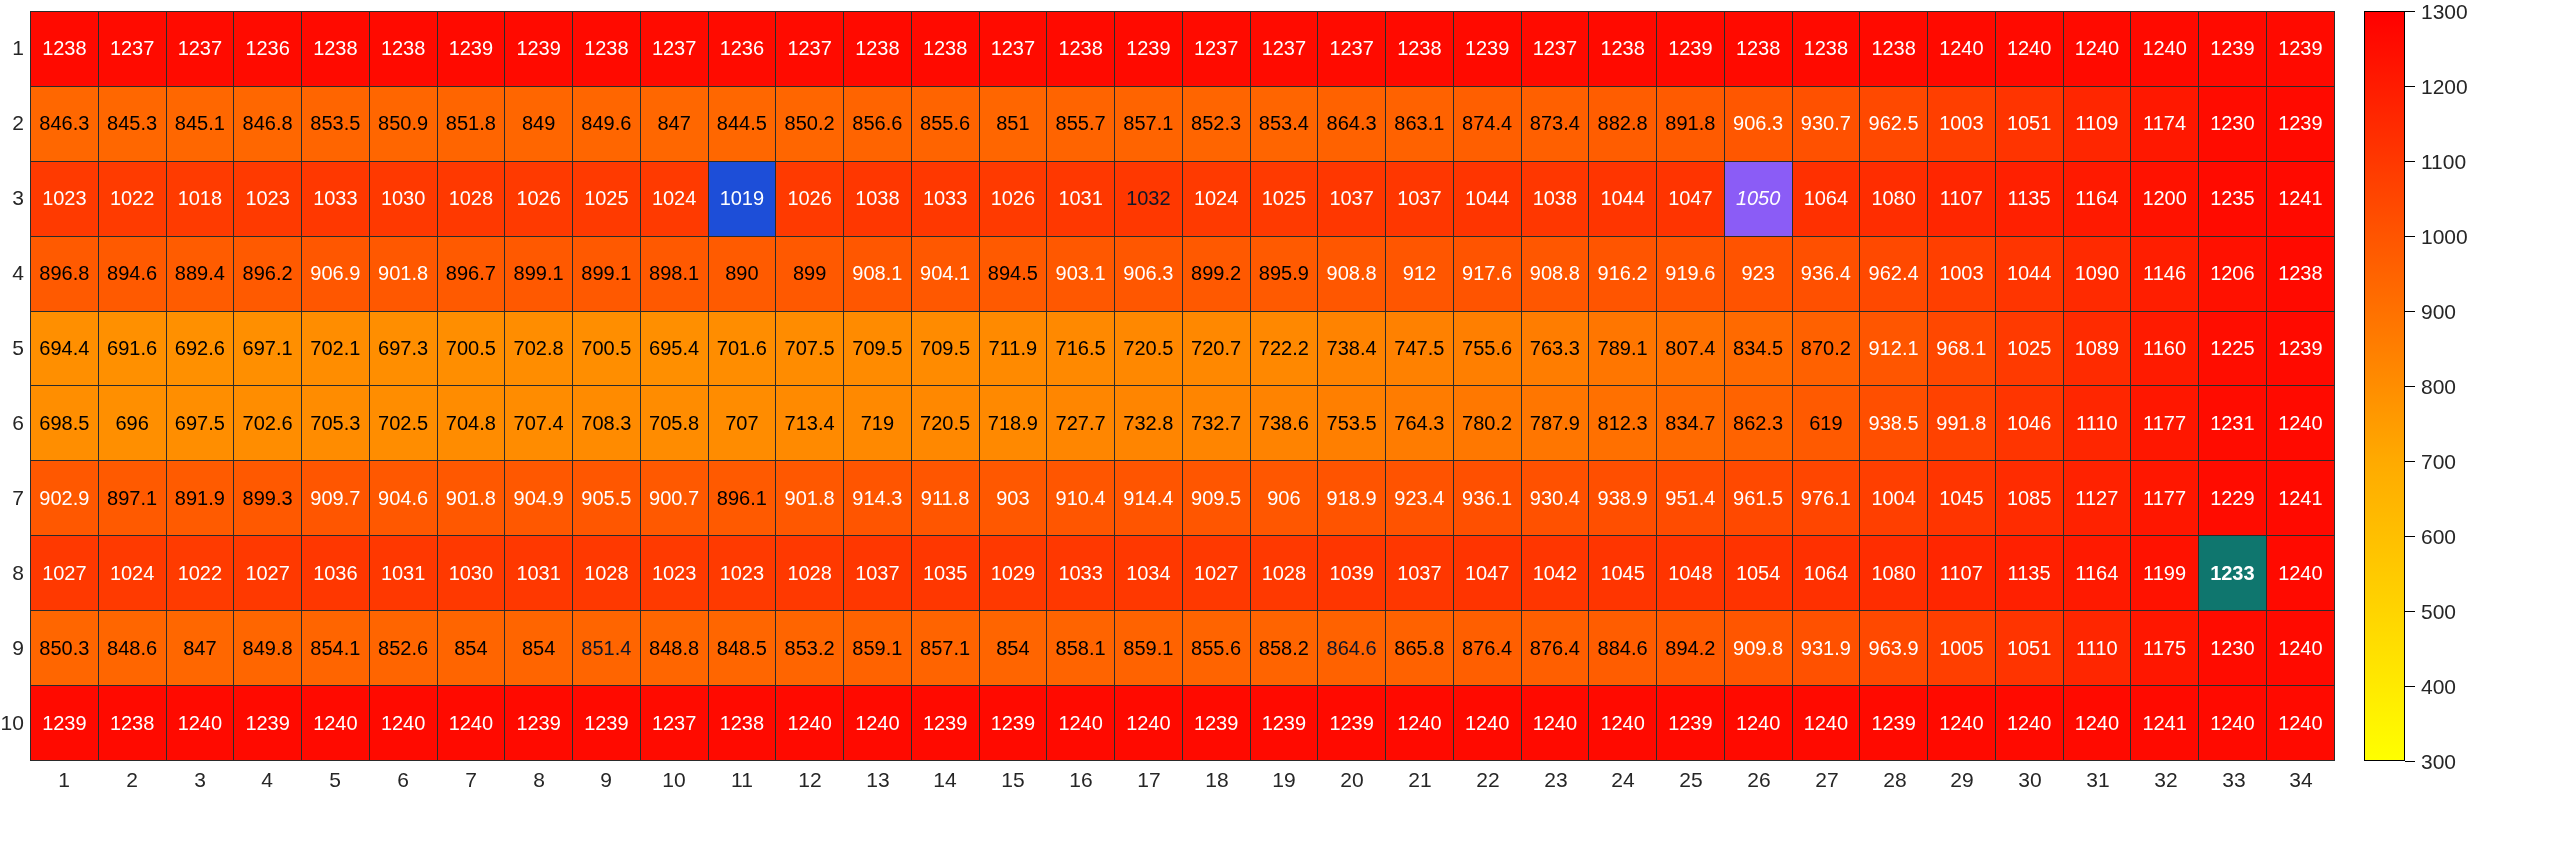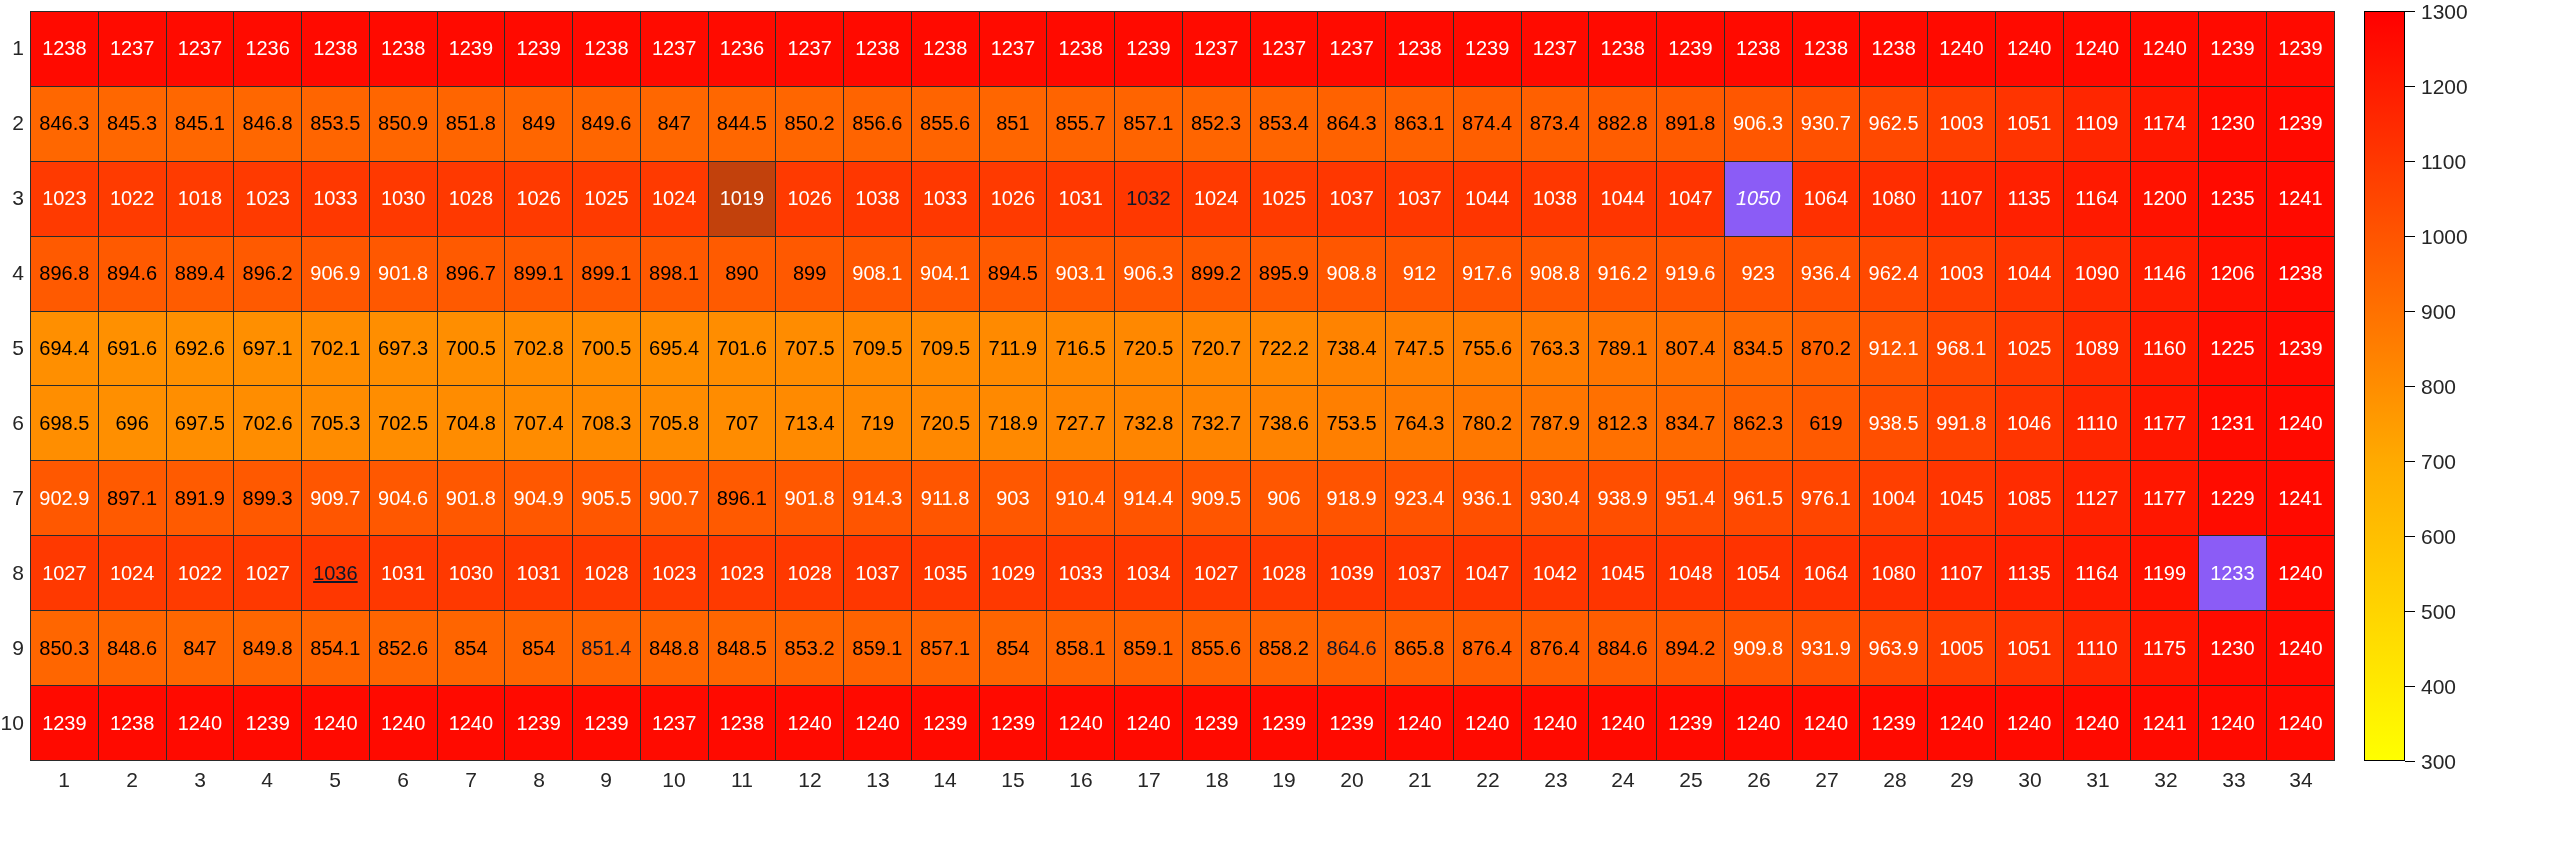--- a/index.html
+++ b/index.html
@@ -218,21 +218,21 @@
             <td style="background: rgb(255, 58, 0); color: rgb(255, 255, 255);">1023</td>
             <td style="background: rgb(255, 59, 0); color: rgb(255, 255, 255);">1022</td>
             <td style="background: rgb(255, 59, 0); color: rgb(255, 255, 255);">1018</td>
             <td style="background: rgb(255, 58, 0); color: rgb(255, 255, 255);">1023</td>
             <td style="background: rgb(255, 56, 0); color: rgb(255, 255, 255);">1033</td>
             <td style="background: rgb(255, 57, 0); color: rgb(255, 255, 255);">1030</td>
             <td style="background: rgb(255, 57, 0); color: rgb(255, 255, 255);">1028</td>
             <td style="background: rgb(255, 58, 0); color: rgb(255, 255, 255);">1026</td>
             <td style="background: rgb(255, 58, 0); color: rgb(255, 255, 255);">1025</td>
             <td style="background: rgb(255, 58, 0); color: rgb(255, 255, 255);">1024</td>
-            <td style="background: #c2410c; color: rgb(255, 255, 255);">1019</td>
+            <td style="background: #1d4ed8; color: rgb(255, 255, 255);">1019</td>
             <td style="background: rgb(255, 58, 0); color: rgb(255, 255, 255);">1026</td>
             <td style="background: rgb(255, 55, 0); color: rgb(255, 255, 255);">1038</td>
             <td style="background: rgb(255, 56, 0); color: rgb(255, 255, 255);">1033</td>
             <td style="background: rgb(255, 58, 0); color: rgb(255, 255, 255);">1026</td>
             <td style="background: rgb(255, 56, 0); color: rgb(255, 255, 255);">1031</td>
             <td style="background: rgb(255, 56, 0); color: #0f172a;">1032</td>
             <td style="background: rgb(255, 58, 0); color: rgb(255, 255, 255);">1024</td>
             <td style="background: rgb(255, 58, 0); color: rgb(255, 255, 255);">1025</td>
             <td style="background: rgb(255, 55, 0); color: rgb(255, 255, 255);">1037</td>
             <td style="background: rgb(255, 55, 0); color: rgb(255, 255, 255);">1037</td>
@@ -392,21 +392,21 @@
             <td style="background: rgb(255, 34, 0); color: rgb(255, 255, 255);">1127</td>
             <td style="background: rgb(255, 23, 0); color: rgb(255, 255, 255);">1177</td>
             <td style="background: rgb(255, 12, 0); color: rgb(255, 255, 255);">1229</td>
             <td style="background: rgb(255, 10, 0); color: rgb(255, 255, 255);">1241</td>
           </tr>
           <tr>
             <td style="background: rgb(255, 57, 0); color: rgb(255, 255, 255);">1027</td>
             <td style="background: rgb(255, 58, 0); color: rgb(255, 255, 255);">1024</td>
             <td style="background: rgb(255, 59, 0); color: rgb(255, 255, 255);">1022</td>
             <td style="background: rgb(255, 57, 0); color: rgb(255, 255, 255);">1027</td>
-            <td style="background: rgb(255, 55, 0); color: #0f172a; text-decoration: underline;">1036</td>
+            <td style="background: rgb(255, 55, 0); color: #ffffff;">1036</td>
             <td style="background: rgb(255, 56, 0); color: rgb(255, 255, 255);">1031</td>
             <td style="background: rgb(255, 57, 0); color: rgb(255, 255, 255);">1030</td>
             <td style="background: rgb(255, 56, 0); color: rgb(255, 255, 255);">1031</td>
             <td style="background: rgb(255, 57, 0); color: rgb(255, 255, 255);">1028</td>
             <td style="background: rgb(255, 58, 0); color: rgb(255, 255, 255);">1023</td>
             <td style="background: rgb(255, 58, 0); color: rgb(255, 255, 255);">1023</td>
             <td style="background: rgb(255, 57, 0); color: rgb(255, 255, 255);">1028</td>
             <td style="background: rgb(255, 55, 0); color: rgb(255, 255, 255);">1037</td>
             <td style="background: rgb(255, 55, 0); color: rgb(255, 255, 255);">1035</td>
             <td style="background: rgb(255, 57, 0); color: rgb(255, 255, 255);">1029</td>
@@ -420,21 +420,21 @@
             <td style="background: rgb(255, 54, 0); color: rgb(255, 255, 255);">1042</td>
             <td style="background: rgb(255, 53, 0); color: rgb(255, 255, 255);">1045</td>
             <td style="background: rgb(255, 52, 0); color: rgb(255, 255, 255);">1048</td>
             <td style="background: rgb(255, 51, 0); color: rgb(255, 255, 255);">1054</td>
             <td style="background: rgb(255, 48, 0); color: rgb(255, 255, 255);">1064</td>
             <td style="background: rgb(255, 45, 0); color: rgb(255, 255, 255);">1080</td>
             <td style="background: rgb(255, 38, 0); color: rgb(255, 255, 255);">1107</td>
             <td style="background: rgb(255, 32, 0); color: rgb(255, 255, 255);">1135</td>
             <td style="background: rgb(255, 26, 0); color: rgb(255, 255, 255);">1164</td>
             <td style="background: rgb(255, 18, 0); color: rgb(255, 255, 255);">1199</td>
-            <td style="background: #8b5cf6; color: rgb(255, 255, 255);">1233</td>
+            <td style="background: #0f766e; color: rgb(255, 255, 255); font-weight: bold;">1233</td>
             <td style="background: rgb(255, 10, 0); color: rgb(255, 255, 255);">1240</td>
           </tr>
           <tr>
             <td style="background: rgb(255, 102, 0); color: rgb(0, 0, 0);">850.3</td>
             <td style="background: rgb(255, 102, 0); color: rgb(0, 0, 0);">848.6</td>
             <td style="background: rgb(255, 103, 0); color: rgb(0, 0, 0);">847</td>
             <td style="background: rgb(255, 102, 0); color: rgb(0, 0, 0);">849.8</td>
             <td style="background: rgb(255, 101, 0); color: rgb(0, 0, 0);">854.1</td>
             <td style="background: rgb(255, 101, 0); color: rgb(0, 0, 0);">852.6</td>
             <td style="background: rgb(255, 101, 0); color: rgb(0, 0, 0);">854</td>

